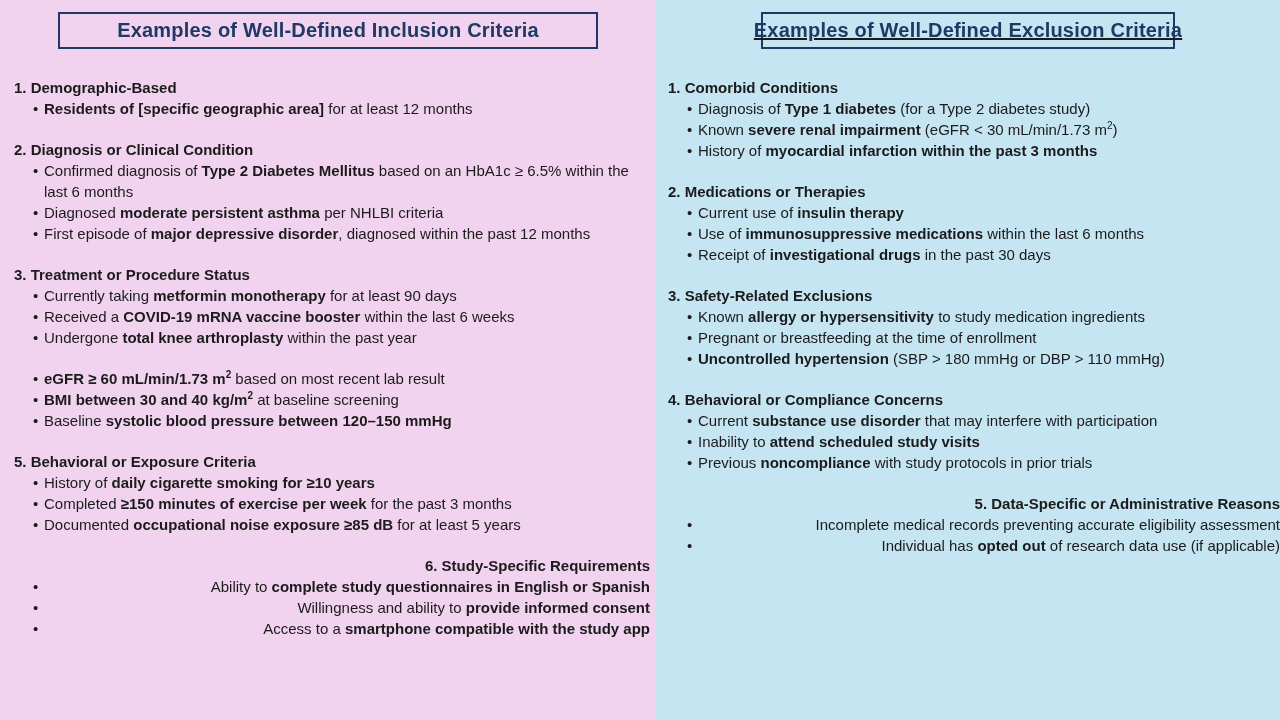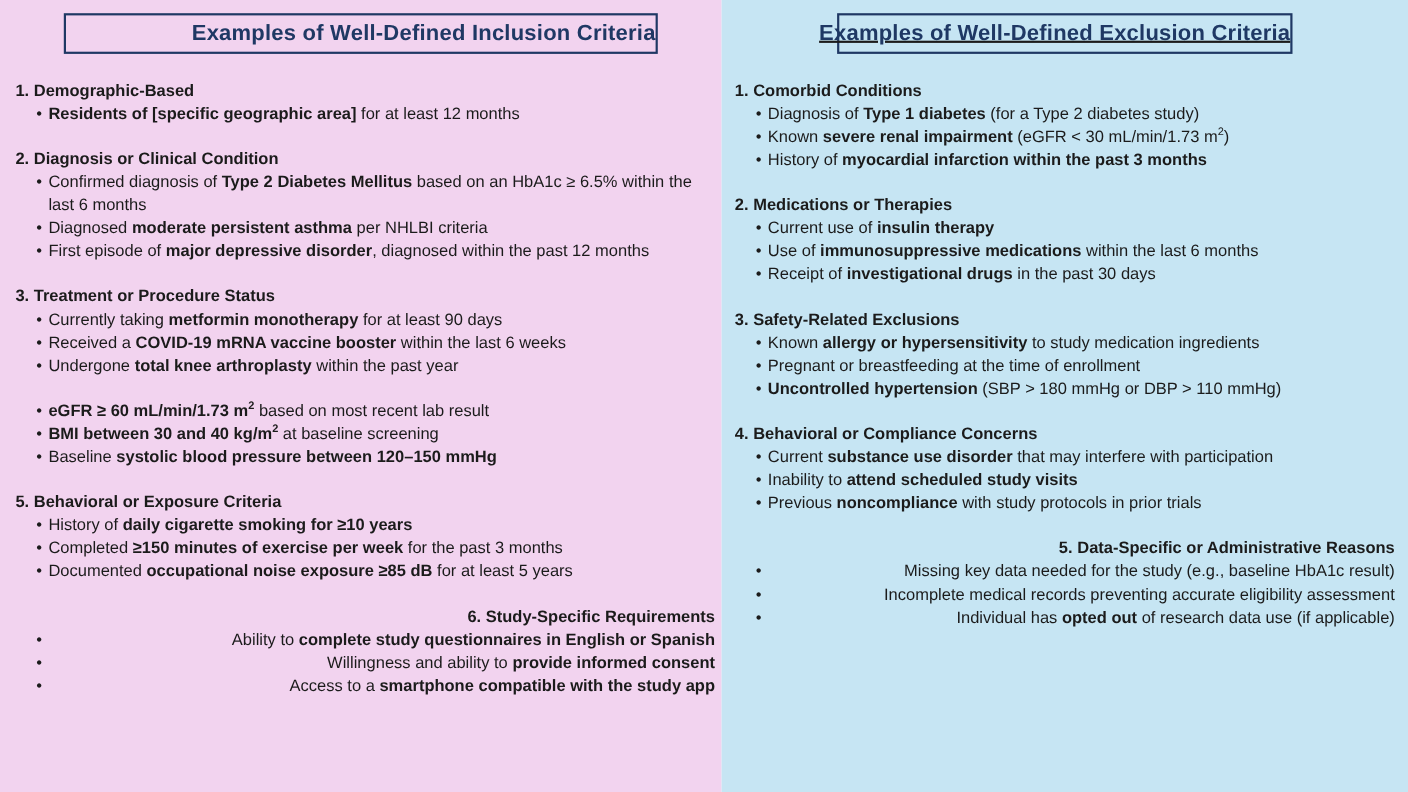--- a/index.html
+++ b/index.html
@@ -13,34 +13,34 @@
   body{
     width:1280px;height:720px;overflow:hidden;
     font-family:"Liberation Sans","DejaVu Sans",sans-serif;
     color:var(--text-color);
   }
   .slide{display:flex;width:1280px;height:720px;}
   .panel{height:100%;}
   .panel.left{width:656px;background:var(--inclusion-bg);}
   .panel.right{width:624px;background:var(--exclusion-bg);}
   .title-box{
-    margin:12px auto 0 auto;
+    margin:12px auto 5px auto;
     border:2px solid var(--title-color);
     height:37px;
-    display:flex;align-items:center;justify-content:flex-end;
+    display:flex;align-items:center;justify-content:center;
   }
   .left .title-box{width:540px;}
   .right .title-box{width:414px;text-decoration:underline;}
   .panel-title{
     margin:0;
     font-size:20px;font-weight:700;color:var(--title-color);
     letter-spacing:0.2px;white-space:nowrap;
   }
   .content{padding:23px 6px 0 14px;font-size:15px;line-height:21px;}
-  .right .content{padding-left:12px;padding-right:12px;}
+  .right .content{padding-left:12px;padding-right:0;}
   .section{margin-bottom:20px;}
   .section:last-child{margin-bottom:0;text-align:right;}
   .heading{font-weight:700;}
   ul.bullets{list-style:none;margin:0;padding:0 0 0 19px;}
   ul.bullets li{position:relative;padding-left:11px;}
   ul.bullets li::before{content:"\2022";position:absolute;left:0;top:0;}
   sup{font-size:10px;line-height:0;vertical-align:super;}
   .b{font-weight:700;}
 </style>
 </head>
@@ -134,21 +134,20 @@
           <div class="heading">4. Behavioral or Compliance Concerns</div>
           <ul class="bullets">
             <li><span>Current </span><span class="b">substance use disorder</span><span> that may interfere with participation</span></li>
             <li><span>Inability to </span><span class="b">attend scheduled study visits</span></li>
             <li><span>Previous </span><span class="b">noncompliance</span><span> with study protocols in prior trials</span></li>
           </ul>
         </div>
         <div class="section">
           <div class="heading">5. Data-Specific or Administrative Reasons</div>
           <ul class="bullets">
-            <li><span>Missing key data needed for the study (e.g., baseline HbA1c result)</span></li>
             <li><span>Incomplete medical records preventing accurate eligibility assessment</span></li>
             <li><span>Individual has </span><span class="b">opted out</span><span> of research data use (if applicable)</span></li>
           </ul>
         </div>
       </div>
   </section>
 
 </div>
 
 </body></html>

